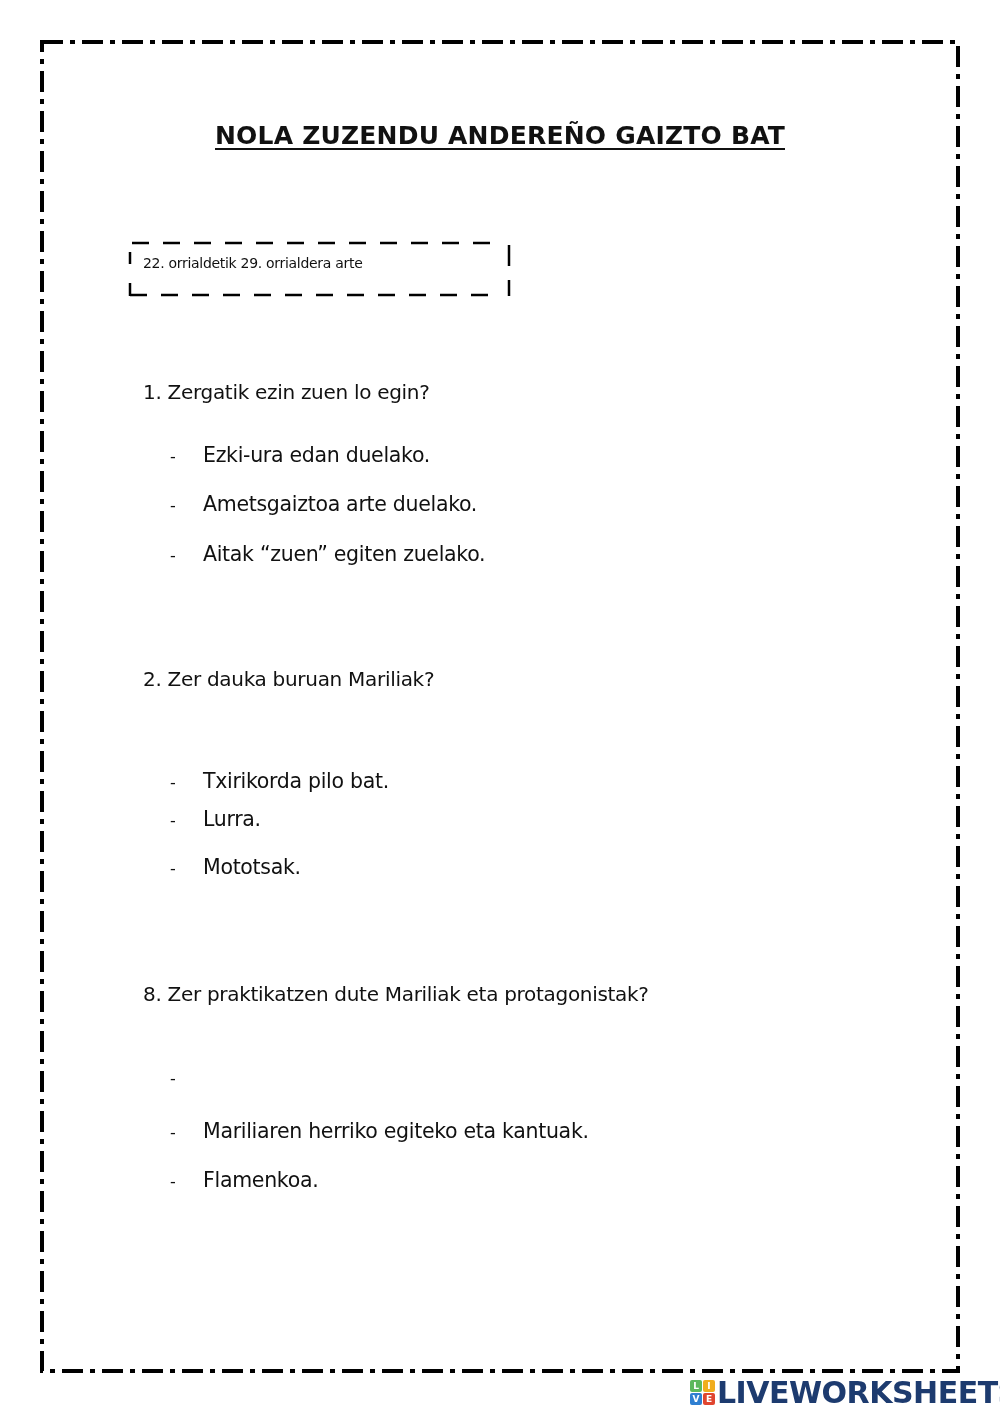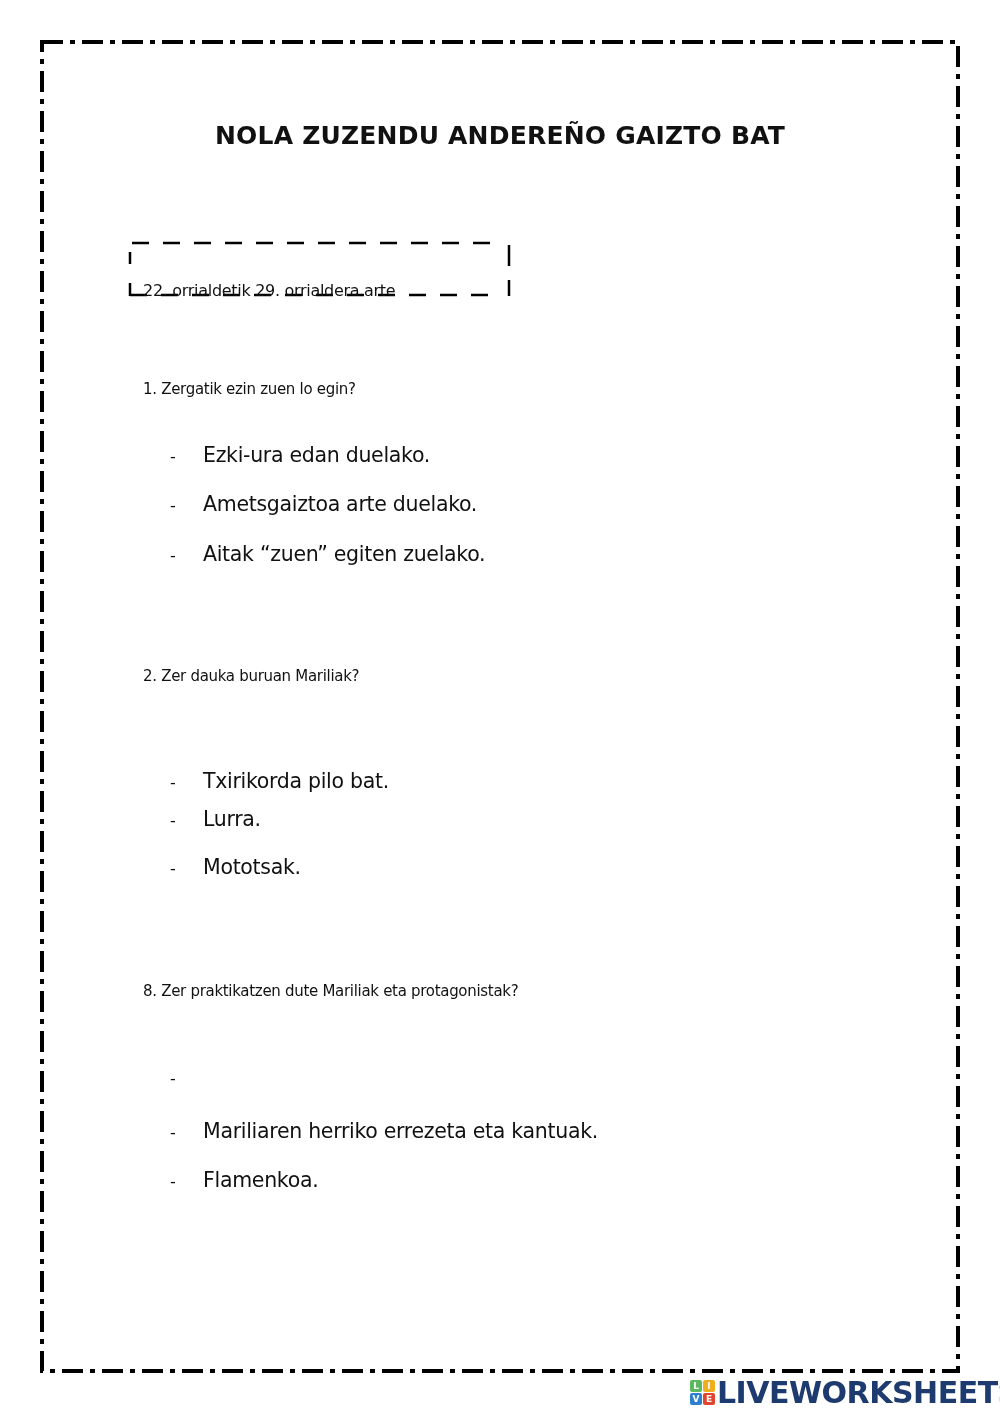--- a/index.html
+++ b/index.html
@@ -5,29 +5,29 @@
     html, body { margin: 0; padding: 0; }
     body {
       width: 1000px; height: 1413px; background: #ffffff; position: relative; overflow: hidden;
       font-family: "DejaVu Sans", sans-serif; color: #111;
     }
     .frame-svg { position: absolute; left: 0; top: 0; width: 1000px; height: 1413px; pointer-events: none; }
     .title {
       position: absolute; left: 0; width: 1000px; top: 121px; text-align: center;
       font-family: "DejaVu Sans", sans-serif; font-weight: bold; font-size: 25px; letter-spacing: 0.2px;
     }
-    .title span { text-underline-offset: 4px; text-decoration-thickness: 2px; text-align: right; }
+    .title span { text-decoration: underline; text-underline-offset: 4px; text-decoration-thickness: 2px; text-align: right; }
     .range-box { position: absolute; left: 128px; top: 240px; width: 384px; height: 58px; }
     .range-box svg { position: absolute; left: 0; top: 0; }
     .range-text {
-      position: absolute; left: 143px; top: 255px; font-size: 16px; white-space: nowrap;
-      font-family: "DejaVu Sans", sans-serif; letter-spacing: -0.3px; margin-top: 26px;
+      position: absolute; left: 143px; top: 255px; font-size: 14px; white-space: nowrap;
+      font-family: "DejaVu Sans", sans-serif; letter-spacing: -0.3px;
     }
     .question {
-      position: absolute; left: 143px; font-size: 15px; white-space: nowrap;
+      position: absolute; left: 143px; font-size: 20px; white-space: nowrap;
       font-family: "DejaVu Sans", sans-serif; letter-spacing: -0.3px;
     }
     .option {
       position: absolute; left: 170px; font-size: 20.5px; white-space: nowrap;
       font-family: "DejaVu Sans", sans-serif; letter-spacing: -0.3px; display: flex; align-items: baseline;
     }
     .option .dash { width: 33px; display: inline-block; font-size: 16px; }
     .logo {
       position: absolute; left: 690px; top: 1374px; height: 36px; display: flex; align-items: center;
     }
@@ -87,21 +87,21 @@
   <span class="dash">-</span>
   <span>Mototsak.</span>
 </div>
 
 <div class="question" style="top:982px">8. Zer praktikatzen dute Mariliak eta protagonistak?</div>
 <div class="option" style="top:1069px">
   <span class="dash">-</span>
 </div>
 <div class="option" style="top:1119px">
   <span class="dash">-</span>
-  <span>Mariliaren herriko errezeta eta kantuak.</span>
+  <span>Mariliaren herriko egiteko eta kantuak.</span>
 </div>
 <div class="option" style="top:1168px">
   <span class="dash">-</span>
   <span>Flamenkoa.</span>
 </div>
 
 <div class="logo">
   <div class="logo-squares">
     <div class="logo-sq" id="sq0" style="background: rgb(92, 184, 92);">L</div>
     <div class="logo-sq" id="sq1" style="background: rgb(240, 173, 30);">I</div>

